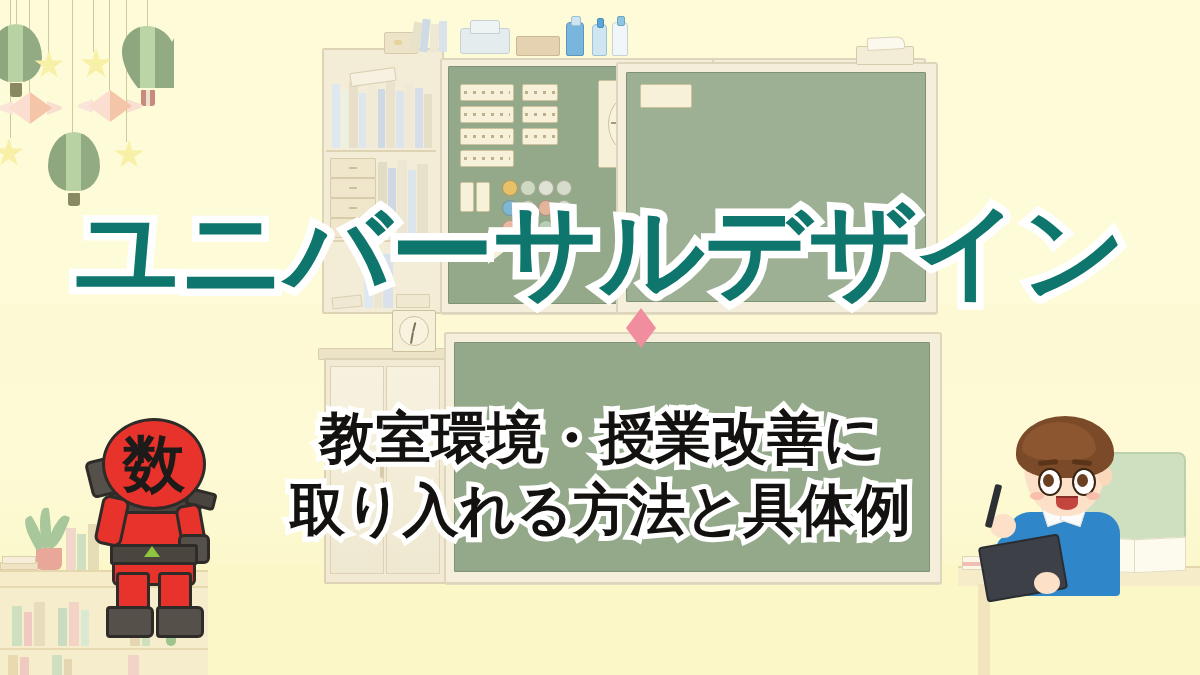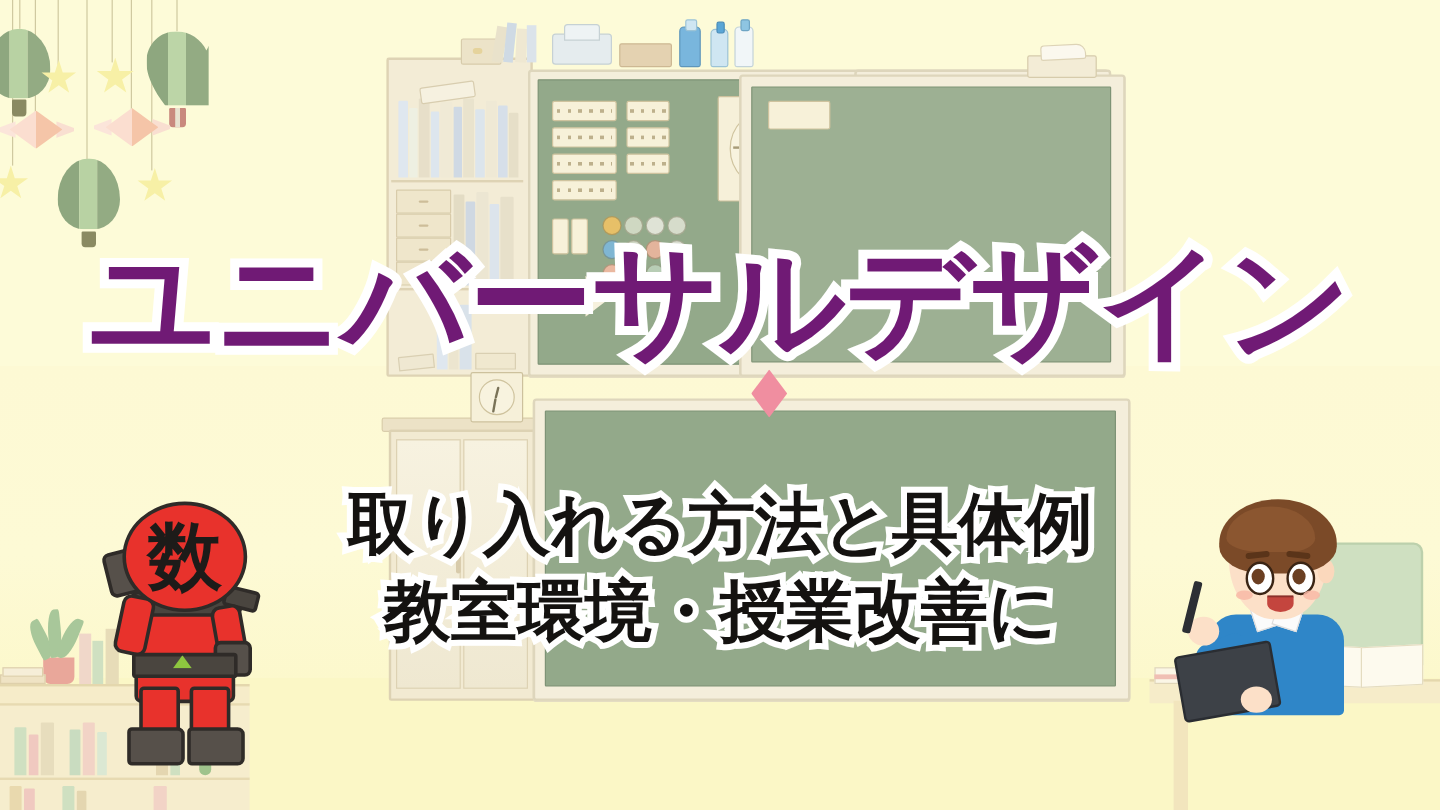--- a/index.html
+++ b/index.html
@@ -122,21 +122,21 @@
   .boy .hand{position:absolute;background:#fce0c8;border-radius:50%;}
   .boy .tablet{position:absolute;background:#3d4147;border:2px solid #2a2d32;border-radius:4px;}
   .boy .stylus{position:absolute;background:#2c2f34;border-radius:2px;}
 
   
   .title-wrap{position:absolute;left:0;right:0;top:196px;text-align:center;pointer-events:none;}
   .title{
     display:inline-block;
     font-family:"DejaVu Sans","Liberation Sans",sans-serif;
     font-weight:900;font-size:104px;line-height:1.06;letter-spacing:-1px;
-    color:#701a75;
+    color:#0f766e;
     -webkit-text-stroke:15px #ffffff;
     paint-order:stroke fill;
     white-space:nowrap;
   }
   .subtitle-wrap{position:absolute;left:0;right:0;top:402px;text-align:center;pointer-events:none;}
   .subline{
     display:block;
     font-family:"DejaVu Sans","Liberation Sans",sans-serif;
     font-weight:900;font-size:56px;line-height:1.28;letter-spacing:0px;
     color:#141210;
@@ -462,17 +462,17 @@
     <div class="cheek" style="left:58px;top:88px;width:14px;height:8px;"></div>
     <div class="cheek" style="left:114px;top:88px;width:14px;height:8px;"></div>
     <div class="mouth" style="left:84px;top:92px;width:22px;height:12px;"></div>
   </div>
 
   <div class="title-wrap">
     <span class="title">ユニバーサルデザイン</span>
   </div>
 
   <div class="subtitle-wrap">
+    <span class="subline">教室環境・授業改善に</span>
     <span class="subline">取り入れる方法と具体例</span>
-    <span class="subline">教室環境・授業改善に</span>
   </div>
 
 </div>
 
 </body></html>

